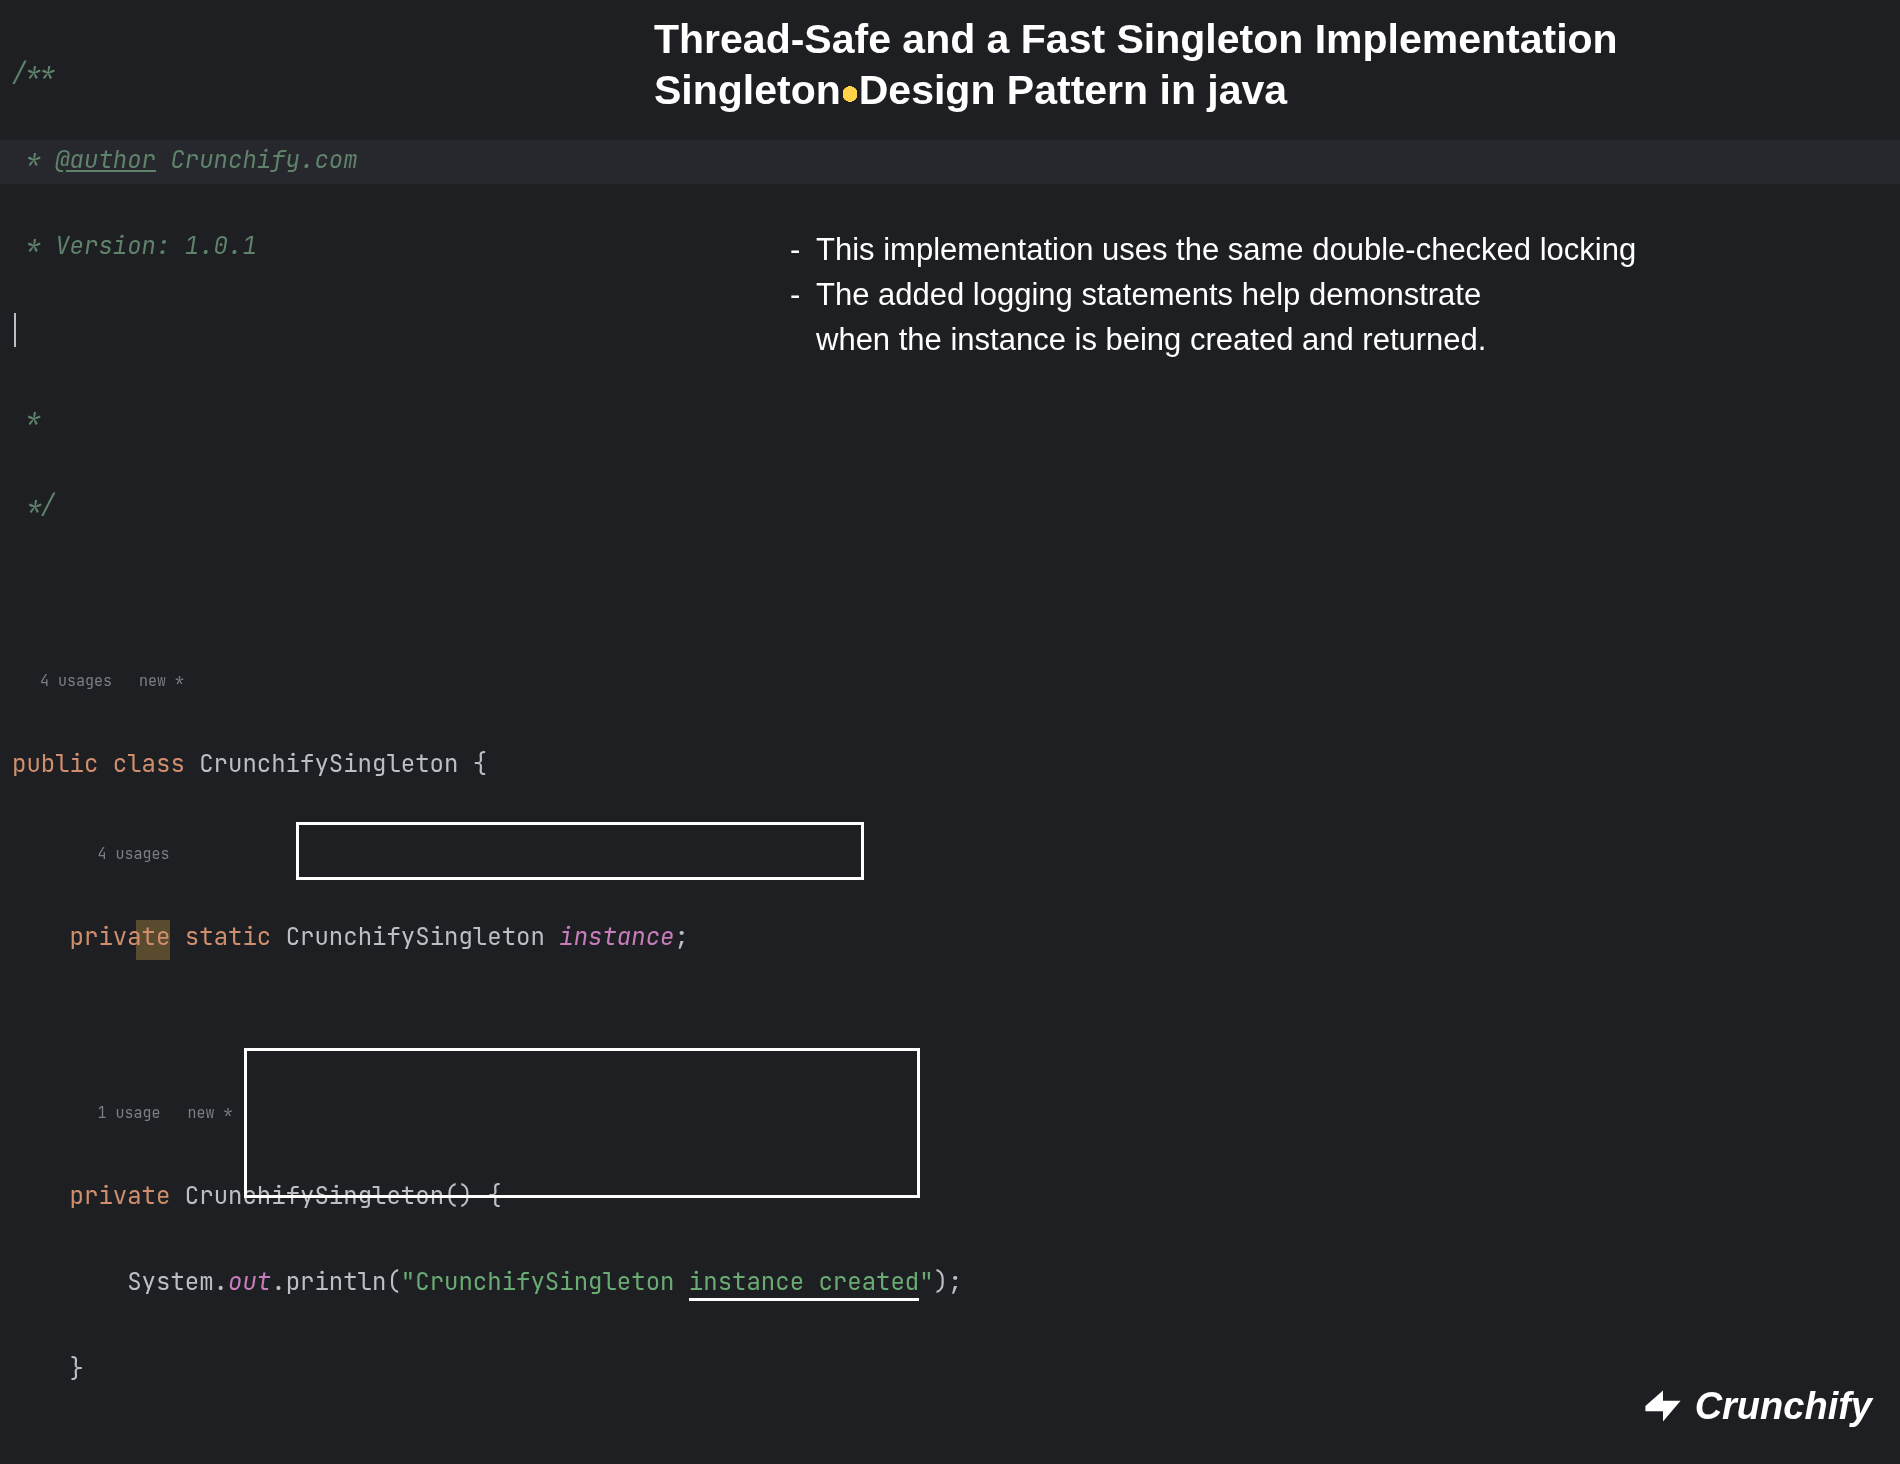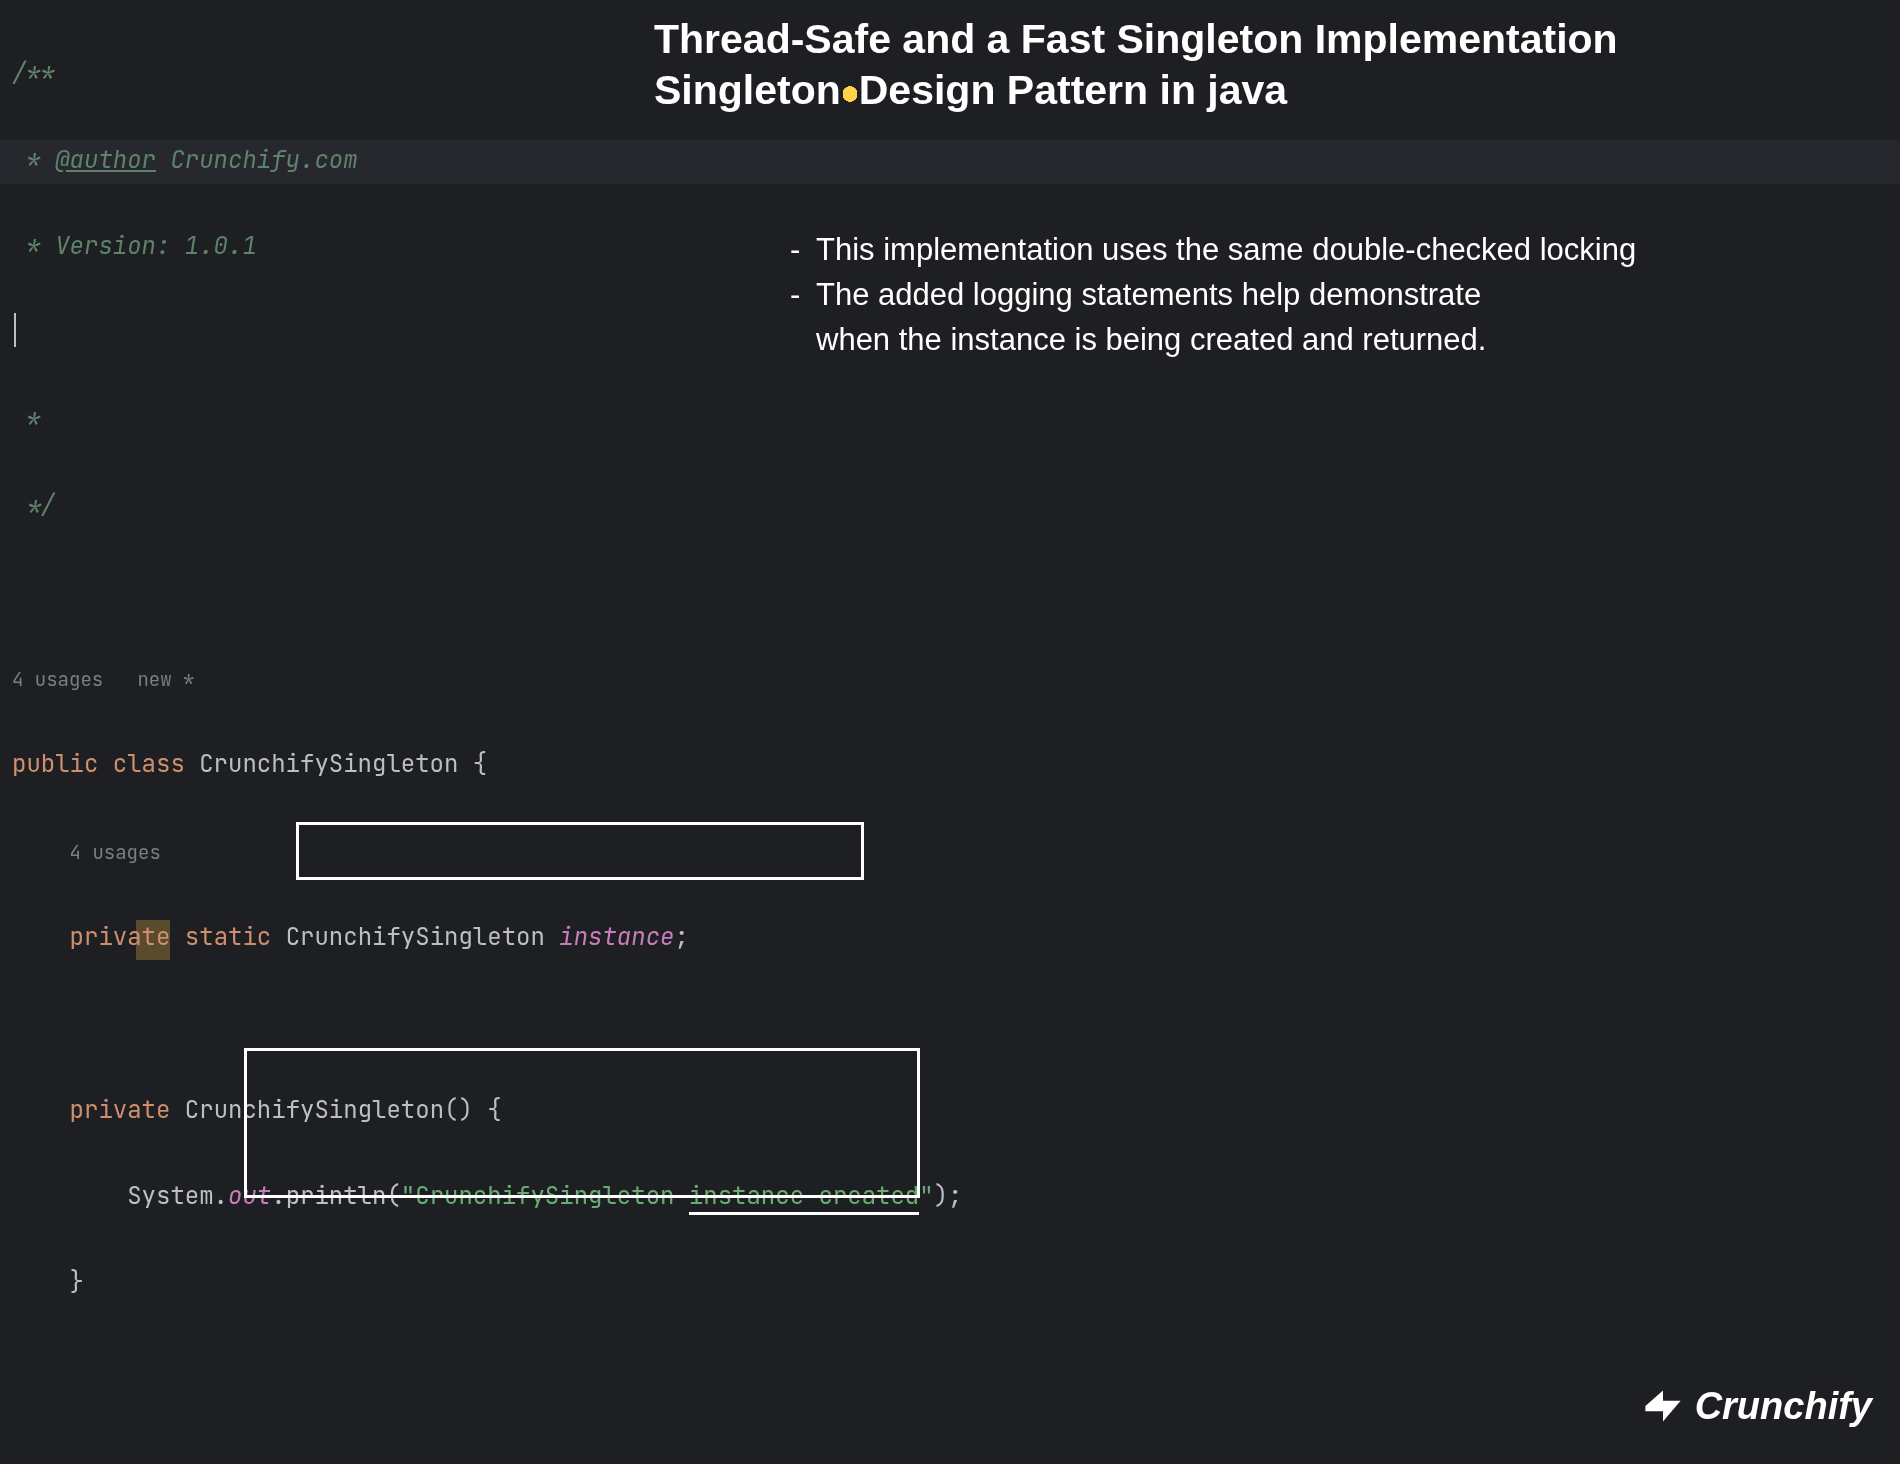--- a/index.html
+++ b/index.html
@@ -21,21 +21,21 @@
   }
   .line { display: block; min-height: 43.2px; }
   .doc-comment { color: #5f826b; font-style: italic; }
   .doc-tag { color: #5f826b; font-style: italic; text-decoration: underline; }
   .keyword { color: #cf8e6d; }
   .class-name { color: #bcbec4; }
   .method-call { color: #bcbec4; }
   .field { color: #c77dbb; font-style: italic; }
   .string { color: #6aab73; }
   .punct { color: #bcbec4; }
-  .hint { color: #7a7e85; font-size: 19px; font-style: normal; }
+  .hint { color: #7a7e85; font-size: 15px; font-style: normal; margin-left: 28px; }
   .static-it { font-style: italic; }
 
   .title-block {
     position: absolute;
     left: 654px;
     top: 14px;
     color: #ffffff;
     font-family: Arial, Helvetica, sans-serif;
     font-size: 41px;
     font-weight: 700;
@@ -158,20 +158,21 @@
 <span class="line"><span class="doc-comment"> * Version: 1.0.1</span></span>
 <span class="line"><span class="caret"></span></span>
 <span class="line"><span class="doc-comment"> *</span></span>
 <span class="line"><span class="doc-comment"> */</span></span>
 <span class="line"></span>
 <span class="line"><span class="hint">4 usages   new *</span></span>
 <span class="line"><span class="keyword">public</span> <span class="keyword">class</span> <span class="class-name">CrunchifySingleton</span><span class="punct"> {</span></span>
 <span class="line">    <span class="hint">4 usages</span></span>
 <span class="line">    <span class="keyword">private</span> <span class="keyword">static</span> <span class="class-name">CrunchifySingleton</span> <span class="field">instance</span><span class="punct">;</span></span>
 <span class="line"></span>
+<span class="line">    <span class="hint">1 usage   new *</span></span>
 <span class="line">    <span class="keyword">private</span> <span class="class-name">CrunchifySingleton</span><span class="punct">() {</span></span>
 <span class="line">        <span class="class-name">System</span><span class="punct">.</span><span class="field static-it">out</span><span class="punct">.</span><span class="method-call">println</span><span class="punct">(</span><span class="string">"CrunchifySingleton <span class="underline-white">instance created</span>"</span><span class="punct">)</span><span class="punct">;</span></span>
 <span class="line">    <span class="punct">}</span></span>
 <span class="line"></span>
 
 
 
 
 
 

